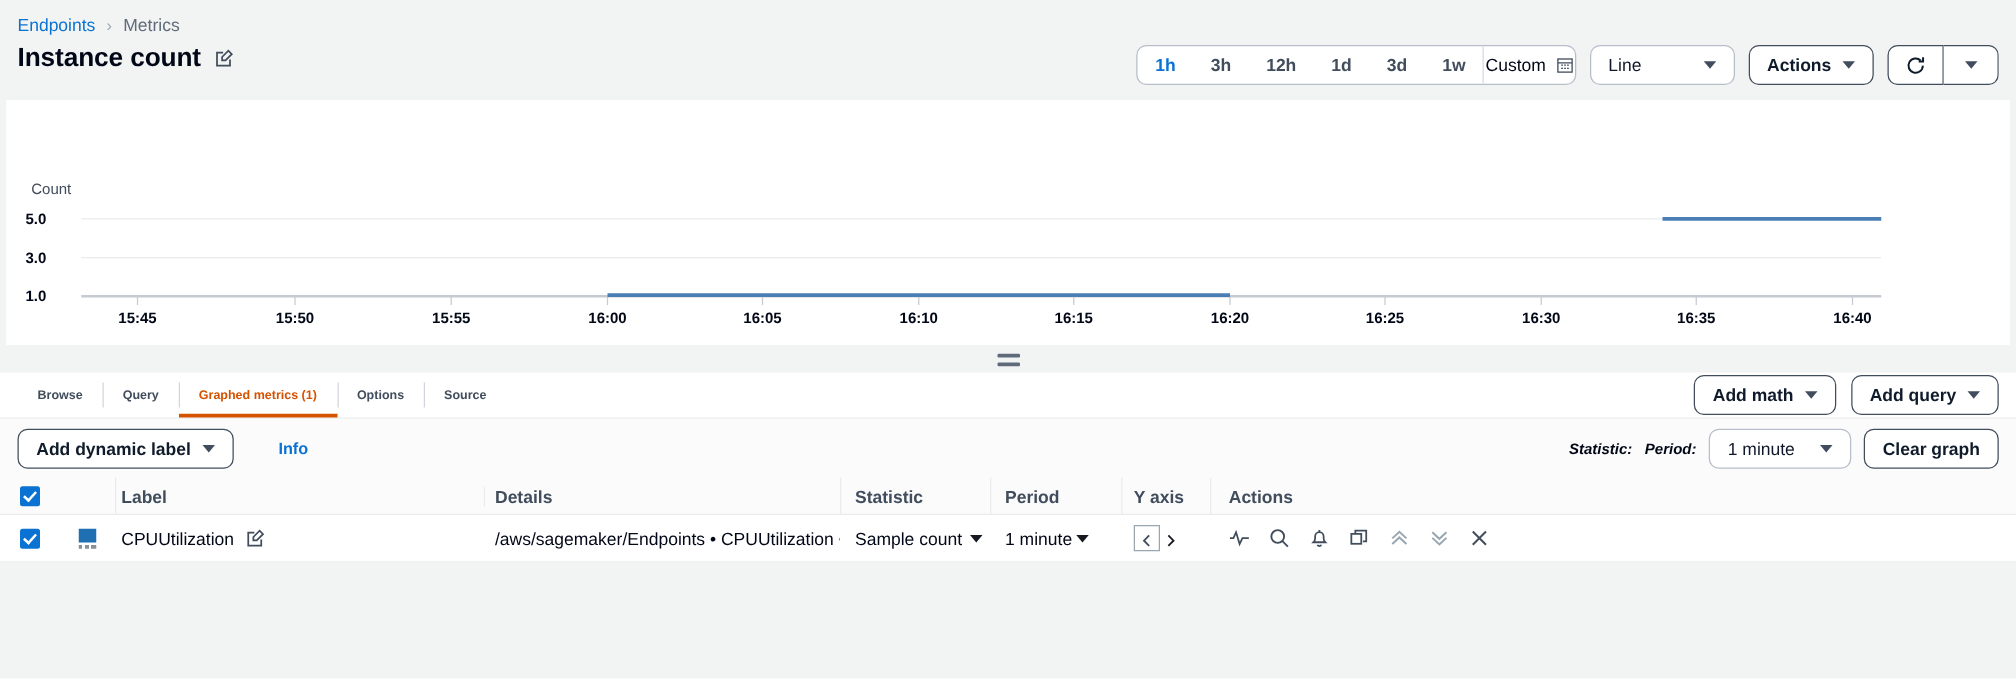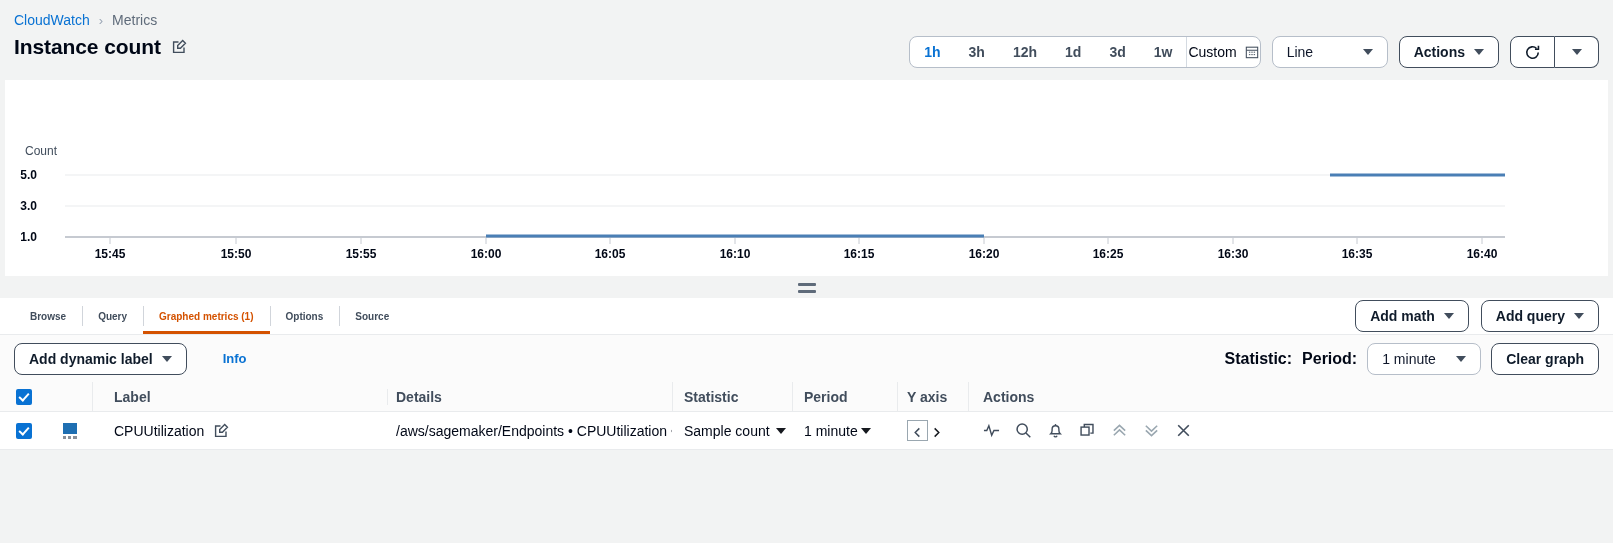--- a/index.html
+++ b/index.html
@@ -67,32 +67,32 @@
   .tab + .tab::before { content:""; position:absolute; left:0; top:8px; bottom:8px; width:1px; background:#d1d5db; }
   .tab.active { color:#d45200; box-shadow: inset 0 -3px 0 0 #d45200; }
   .tab-right { margin-left:auto; display:flex; align-items:center; gap:12px; padding-right:14px; }
 
   
   .controls { position:absolute; left:0; right:0; top:335px; height:47px; background:#fbfbfb;
      display:flex; align-items:center; padding:0 14px; }
   .ctrl-left { display:flex; align-items:center; gap:36px; }
   .info-link { font-size:13px; color:#0972d3; font-weight:700; cursor:pointer; }
   .ctrl-right { margin-left:auto; display:flex; align-items:center; gap:10px; }
-  .ctrl-label { font-size:16px; color:#000716; font-weight:700; }
+  .ctrl-label { font-size:12px; color:#000716; font-weight:700;font-style:italic; }
   .mini-sel { height:32px; min-width:114px; justify-content:space-between; font-weight:400; }
 
   
   .tbl { position:absolute; left:0; right:0; top:382px; background:#fff; }
   .tbl-head { display:flex; height:30px; align-items:center; border-bottom:1px solid #e9ebed;
      background:#fbfbfb; font-size:14px; font-weight:700; color:#414d5c; }
   .tbl-row { display:flex; height:38px; align-items:center; font-size:14px; color:#000716;
      border-bottom:1px solid #e9ebed; }
   .c-check { width:48px; display:flex; align-items:center; justify-content:center; flex:0 0 48px; }
   .c-color { width:44px; display:flex; align-items:center; justify-content:center; flex:0 0 44px; }
-  .c-label { flex:0 0 295px; padding-left:22px; display:flex; align-items:center; gap:9px; }
+  .c-label { flex:0 0 295px; padding-left:5px; display:flex; align-items:center; gap:9px; }
   .c-details { flex:0 0 285px; padding-left:9px; overflow:hidden; white-space:nowrap; }
   .c-stat { flex:0 0 120px; padding-left:12px; display:flex; align-items:center; gap:6px; }
   .c-period { flex:0 0 105px; padding-left:12px; display:flex; align-items:center; justify-content:space-between; padding-right:26px;}
   .c-yaxis { flex:0 0 71px; padding-left:10px; display:flex; align-items:center; }
   .c-actions { flex:1; padding-left:15px; display:flex; align-items:center; gap:15px; }
   .hdr-cell { position:relative; }
   .hdr-cell + .hdr-cell::before { content:""; position:absolute; left:0; top:-7px; height:30px; width:1px; background:#e9ebed; }
 
   .cbx { width:16px; height:16px; border-radius:2px; background:#0972d3; position:relative; cursor:pointer; }
   .cbx::after { content:""; position:absolute; left:5px; top:2px; width:4px; height:8px;
@@ -111,21 +111,21 @@
   .small-caret { width:0; height:0; border-left:5px solid transparent; border-right:5px solid transparent;
            border-top:6px solid #16191f; cursor:pointer; }
 </style>
 </head>
 <body>
 
 <div class="page">
 
   <div class="header">
     <div class="breadcrumb">
-      <span class="crumb-link">CloudWatch</span>
+      <span class="crumb-link">Endpoints</span>
       <span class="crumb-sep">›</span>
       <span class="crumb-current">Metrics</span>
     </div>
     <div class="title-row">
       <span class="page-title">Instance count</span>
       <span class="edit-ico">
         <svg viewBox="0 0 16 16" fill="none" stroke="currentColor" stroke-width="1.4">
           <path d="M13 8.6V13.4H2.6V3h4.9"></path>
             <path d="M9.4 9.2H6.7V6.6l5-5 2.7 2.7z"></path>
         </svg>

